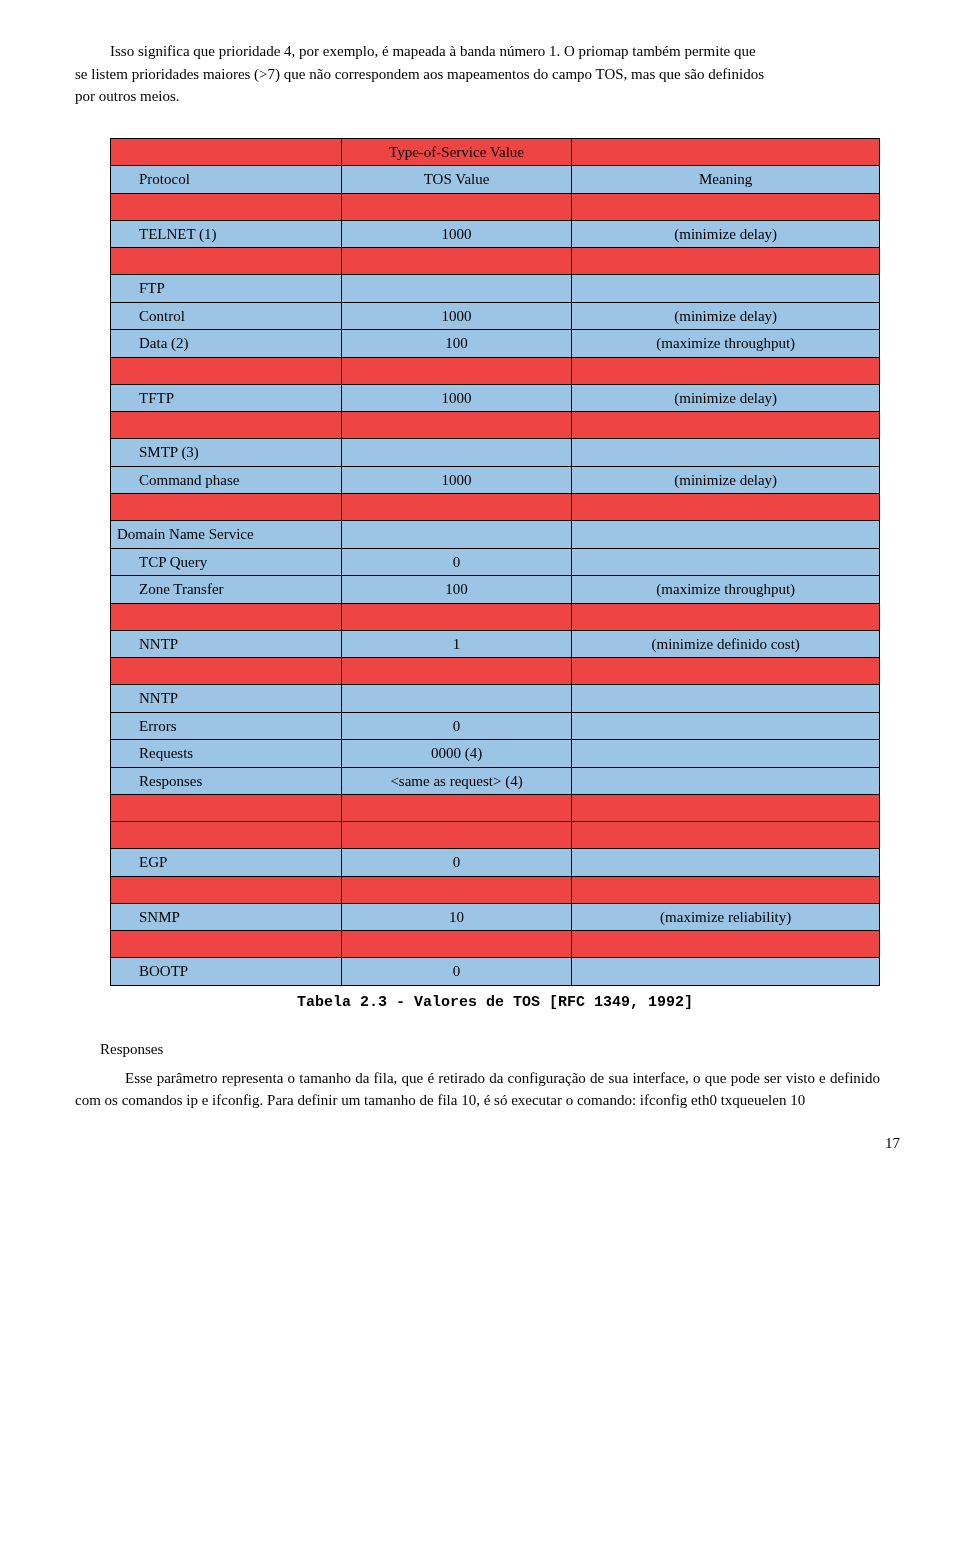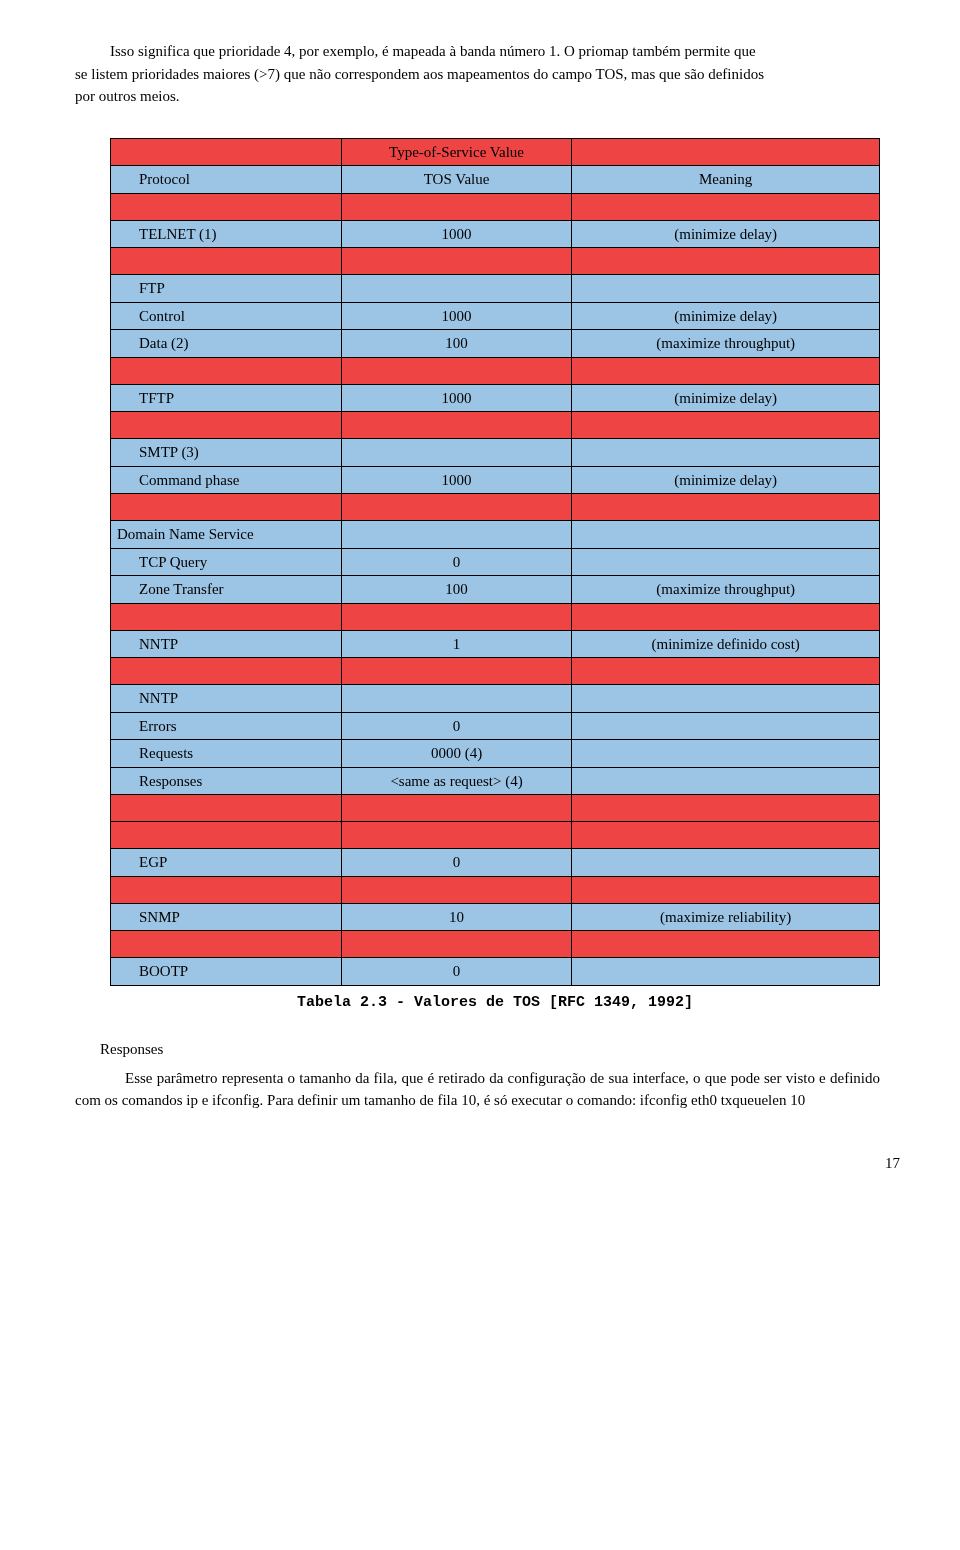--- a/index.html
+++ b/index.html
@@ -52,21 +52,21 @@
       margin-bottom: 6px;
       margin-left: -10px;
     }
     .body-text {
       text-align: justify;
       text-indent: 50px;
       margin-left: -35px;
     }
     .page-num {
       text-align: right;
-      margin-top: 40px;
+      margin-top: 20px;
       margin-right: -20px;
     }
   </style>
 </head>
 <body>
 
 <div class="intro">
   <span>Isso significa que prioridade 4, por exemplo, é mapeada à banda número 1. O priomap também permite que</span><br>
   <div class="line2">
     <span>se listem prioridades maiores (&gt;7) que não correspondem aos mapeamentos do campo TOS, mas que são definidos</span><br>

